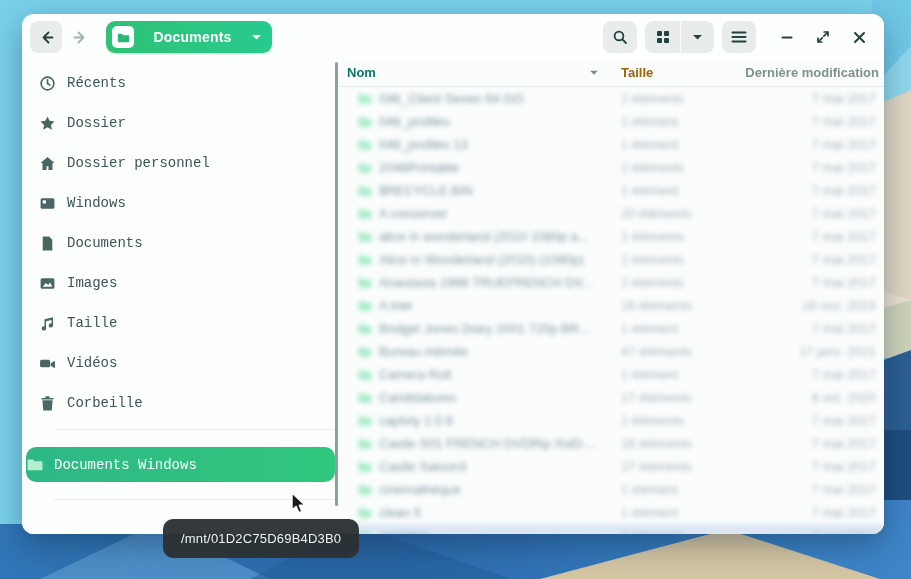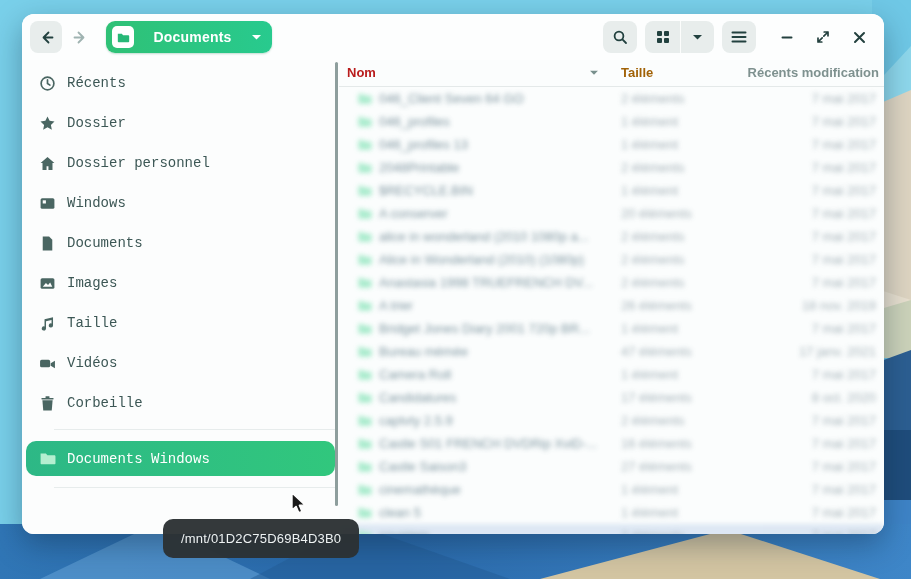--- a/index.html
+++ b/index.html
@@ -55,29 +55,29 @@
 
   
   .body{flex:1;display:flex;min-height:0;position:relative;}
 
   
   .sidebar{width:317px;flex:0 0 317px;position:relative;background:#fcfdfd;padding-top:3px;box-sizing:border-box;font-family:Liberation Mono, monospace;}
   .side-item{height:40px;display:flex;align-items:center;padding-left:17px;color:#3c5755;font-size:14px;}
   .side-item .ic{width:17px;height:17px;margin-right:11px;color:#4a6662;flex:0 0 17px;display:flex;}
   .side-scrollbar{position:absolute;right:1px;top:2px;width:3px;height:444px;border-radius:2px;background:#8e9e9d;}
   .side-div{height:1px;background:#e7ecec;margin:6px 4px 6px 32px;}
-  .mounted-pill{margin:11px 4px;height:35px;border-radius:10px;display:flex;align-items:center;padding-left:13px;
+  .mounted-pill{margin:17px 4px;height:35px;border-radius:10px;display:flex;align-items:center;
     background:linear-gradient(90deg,#2db886,#31c77d);color:#ffffff;font-size:14px;}
   .mounted-pill .ic{width:17px;height:17px;margin-right:11px;color:#b4efd0;display:flex;}
 
   
   .list{flex:1;min-width:0;display:flex;flex-direction:column;background:#fbfdfd;}
   .list-header{height:26px;flex:0 0 26px;position:relative;border-bottom:1px solid #e4e9e9;
     font-size:13px;font-weight:700;}
-  .col-name{position:absolute;left:8px;top:5px;color:#b91c1c;}
+  .col-name{position:absolute;left:8px;top:5px;color:#0f766e;}
   .sort-caret{position:absolute;left:250px;top:9px;color:#78908d;display:flex;}
   .col-size{position:absolute;left:282px;top:5px;color:#a16207;}
   .col-date{position:absolute;right:5px;top:5px;color:#7e918f;}
   .rows{flex:1;position:relative;overflow:hidden;}
   .rows-inner{filter:blur(2.4px);opacity:.82;}
   .frow{height:23px;position:relative;font-size:13px;}
   .frow .fic{position:absolute;left:18px;top:4px;width:15px;height:15px;color:#97e7c2;display:flex;}
   .frow .fname{position:absolute;left:40px;top:4px;color:#64808d;white-space:nowrap;max-width:230px;overflow:hidden;}
   .frow .fsize{position:absolute;left:282px;top:4px;color:#93a3ab;}
   .frow .fdate{position:absolute;right:8px;top:4px;color:#93a3ab;}
@@ -300,21 +300,21 @@
 
       <div class="list">
         <div class="list-header">
           <span class="col-name">Nom</span>
           <span class="sort-caret">
             <svg width="10" height="7" viewBox="0 0 11 8">
                 <path d="M1 2l4.5 4.5L10 2z" fill="currentColor"></path>
               </svg>
           </span>
           <span class="col-size">Taille</span>
-          <span class="col-date">Récents modification</span>
+          <span class="col-date">Dernière modification</span>
         </div>
         <div class="rows">
           <div class="rows-inner" id="file-rows">
               <div class="frow">
                 <span class="fic">
                   <svg width="15" height="15" viewBox="0 0 16 16">
                     <path d="M1.5 3.2h5l1.4 1.8h6.6c.55 0 1 .45 1 1v6.5c0 .55-.45 1-1 1h-12c-.55 0-1-.45-1-1V3.2z" fill="currentColor"></path>
                   </svg>
                 </span>
                 <span class="fname">046_Client Seven 64 GO</span>

